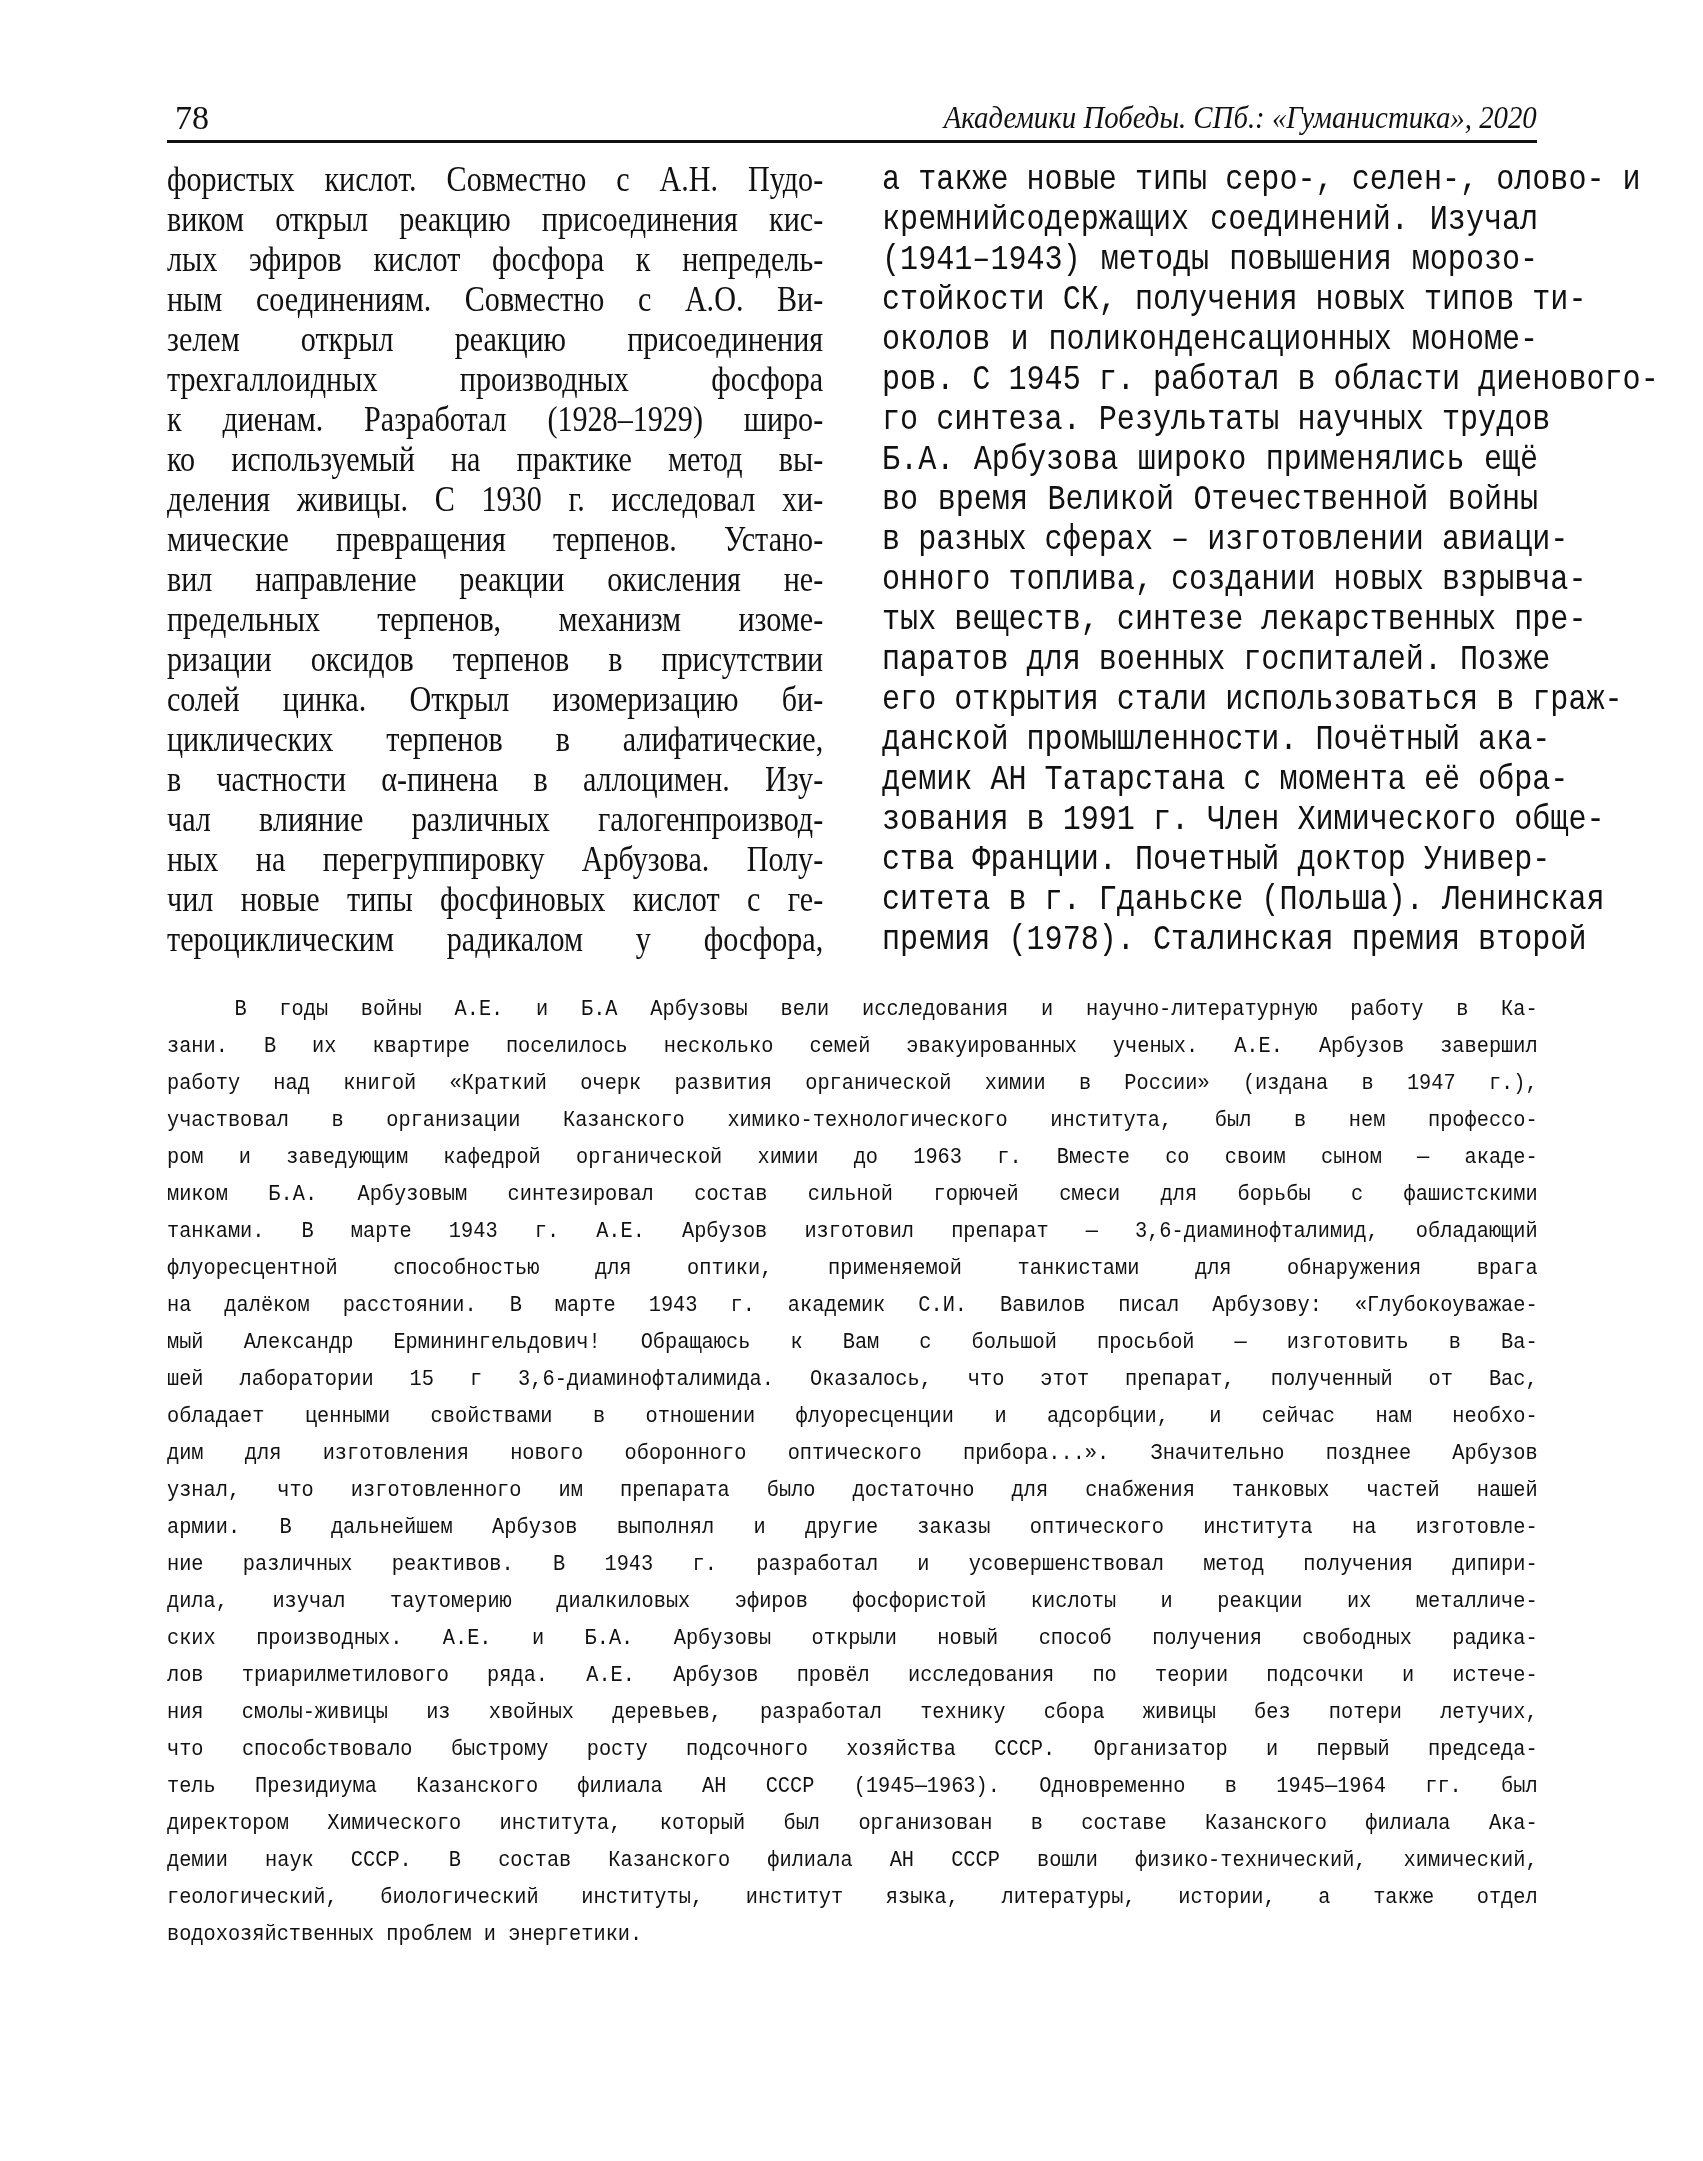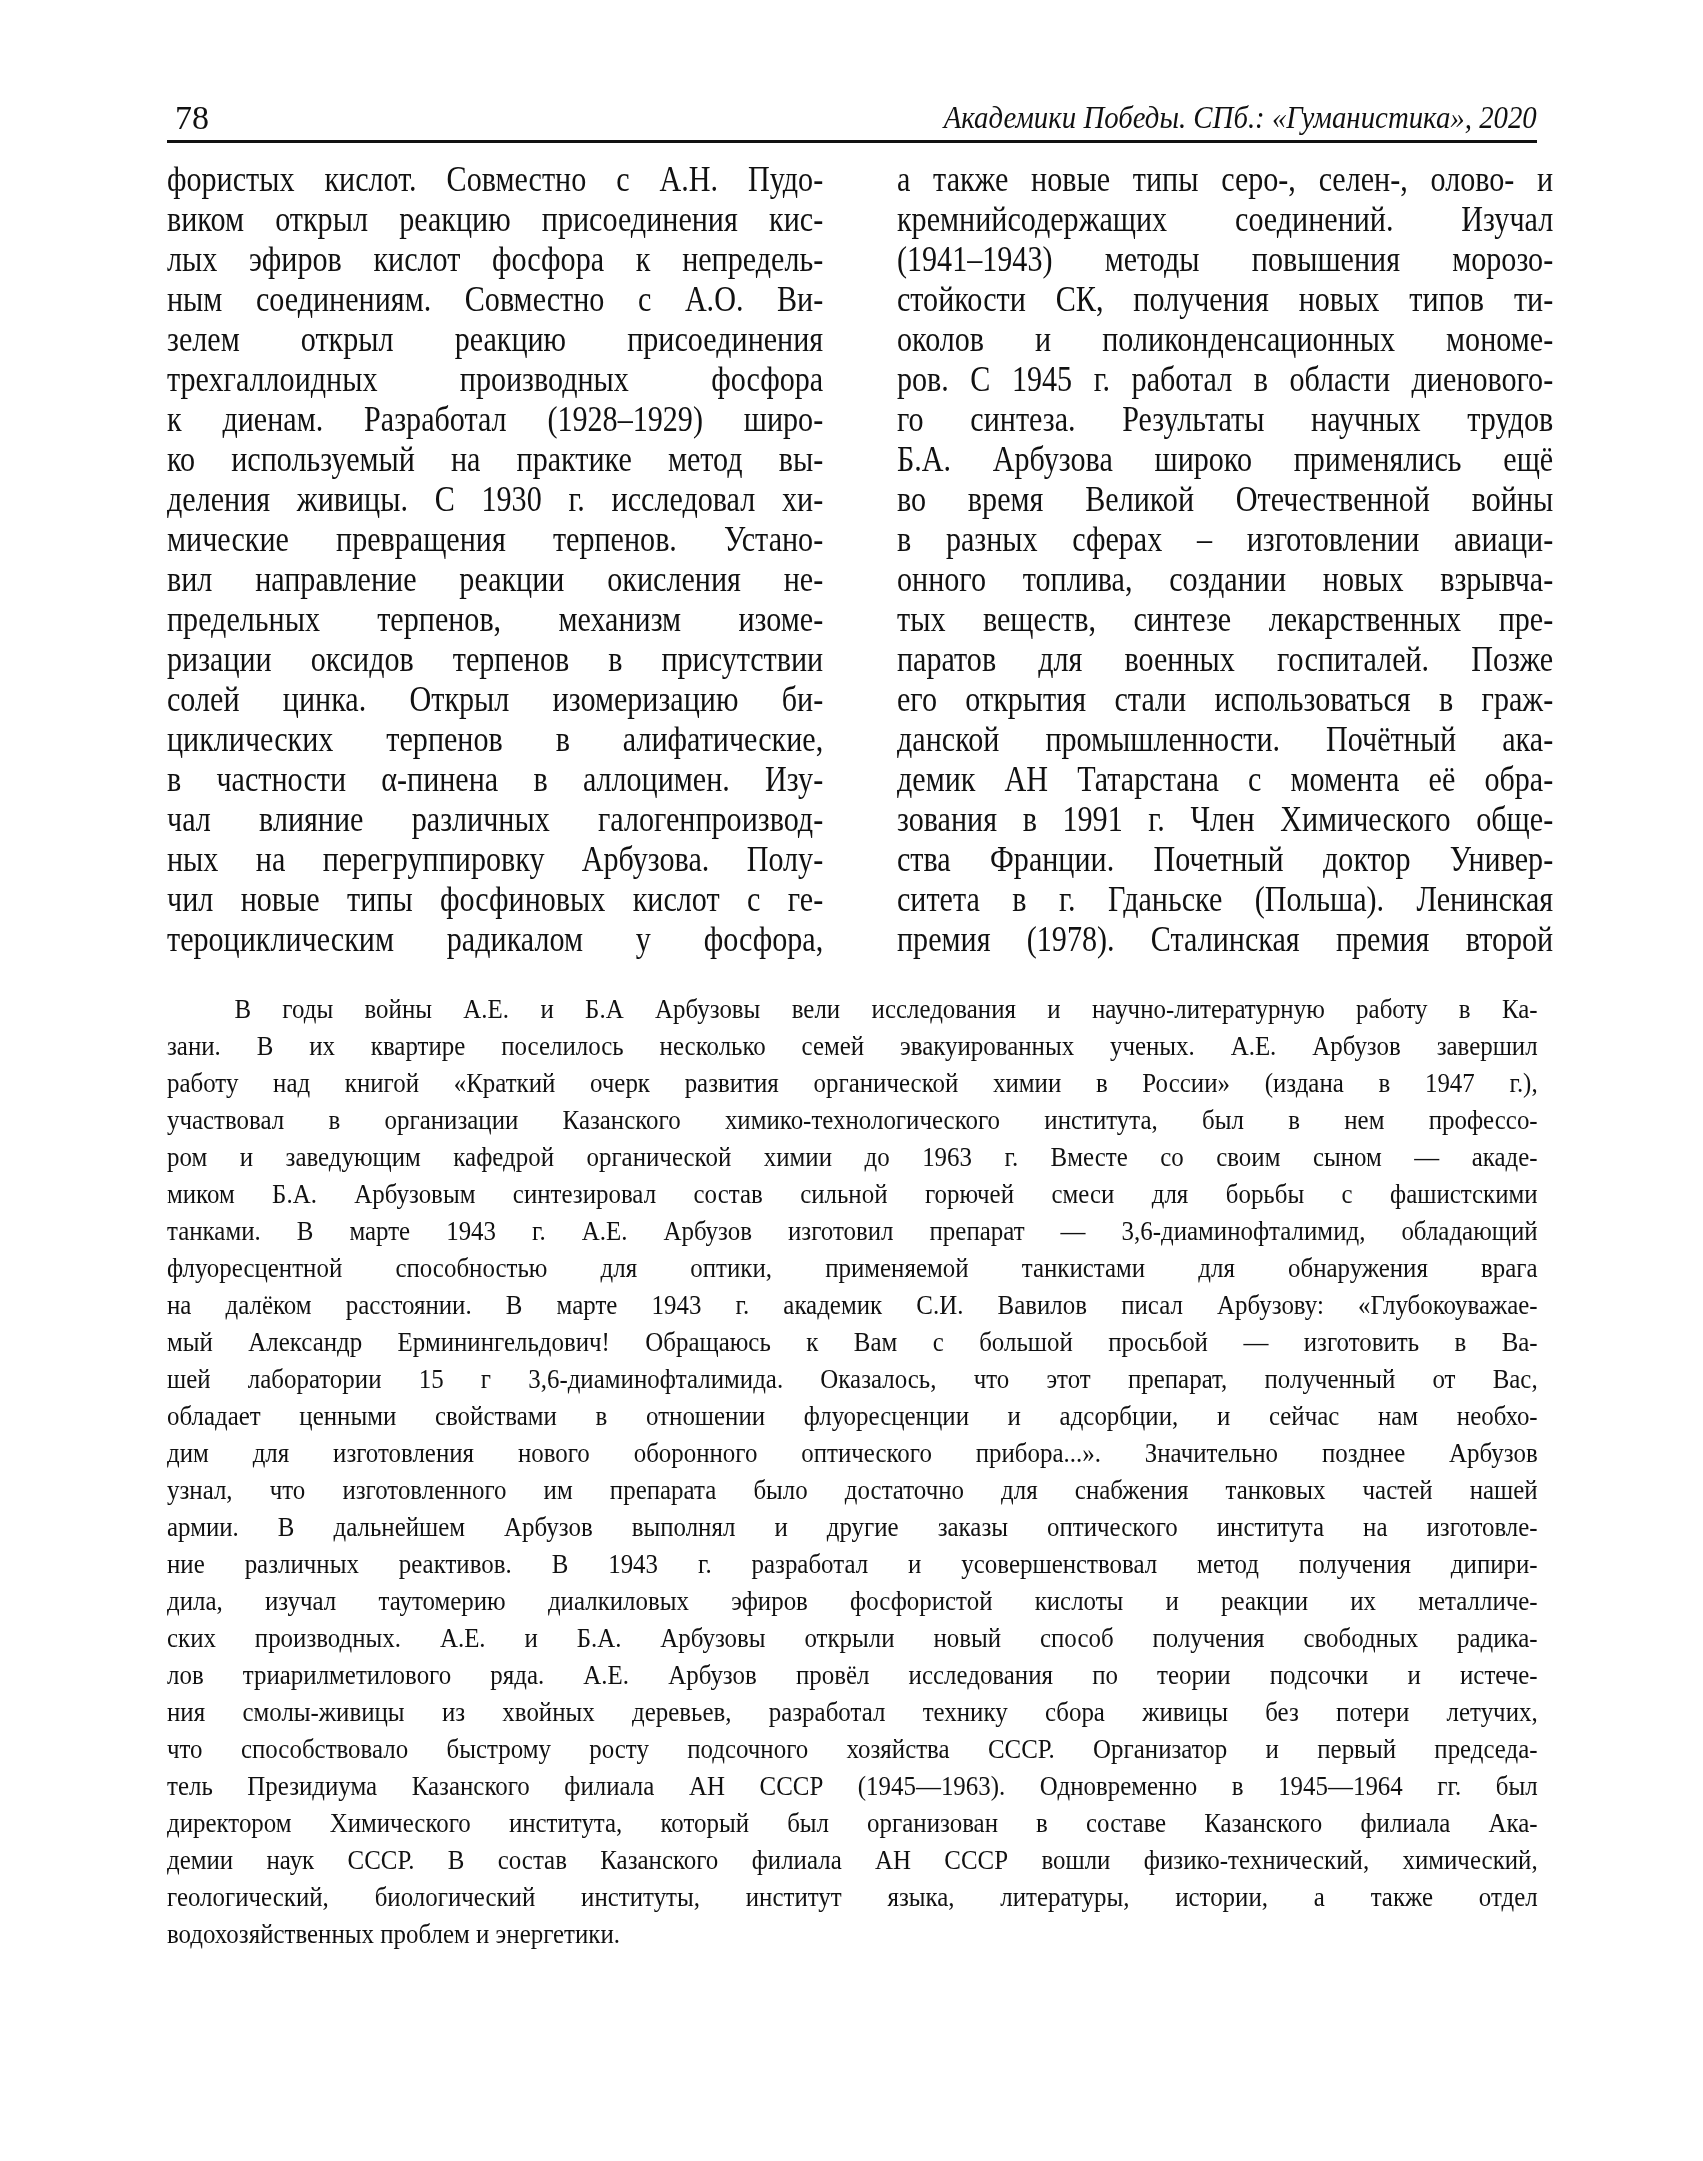--- a/index.html
+++ b/index.html
@@ -23,34 +23,34 @@
 
     .columns {
       position: absolute; left: 0; top: 160px; width: 1370px; height: 781px;
     }
     .col {
       position: absolute; top: 0; width: 656px;
       font-family: "Liberation Serif", "DejaVu Serif", serif;
       font-size: 35px; line-height: 40px;
     }
     .col-left { left: 0; }
-    .col-right { left: 730px; }
+    .col-right { left: 715px; font-family: Liberation Mono, monospace; }
     .line {
       display: block; white-space: nowrap; height: 40px;
       transform-origin: left center;
     }
     .col .line { transform: scaleX(0.86); }
     .col .line.justify {
       text-align: justify; text-align-last: justify; width: 763px;
     }
 
     .inset {
       position: absolute; left: 0; top: 991px; width: 1370px;
-      font-family: Liberation Serif, serif;
-      font-size: 27px; line-height: 37px;
+      font-family: Liberation Mono, monospace;
+      font-size: 22px; line-height: 37px;
     }
     .inset .line {
       height: 37px; width: 1485px; text-align: justify; text-align-last: justify;
       transform: scaleX(0.923);
     }
     .inset .line.first { text-indent: 73px; }
     .inset .line.last { text-align-last: left; }
   </style>
 </head>
 <body>

